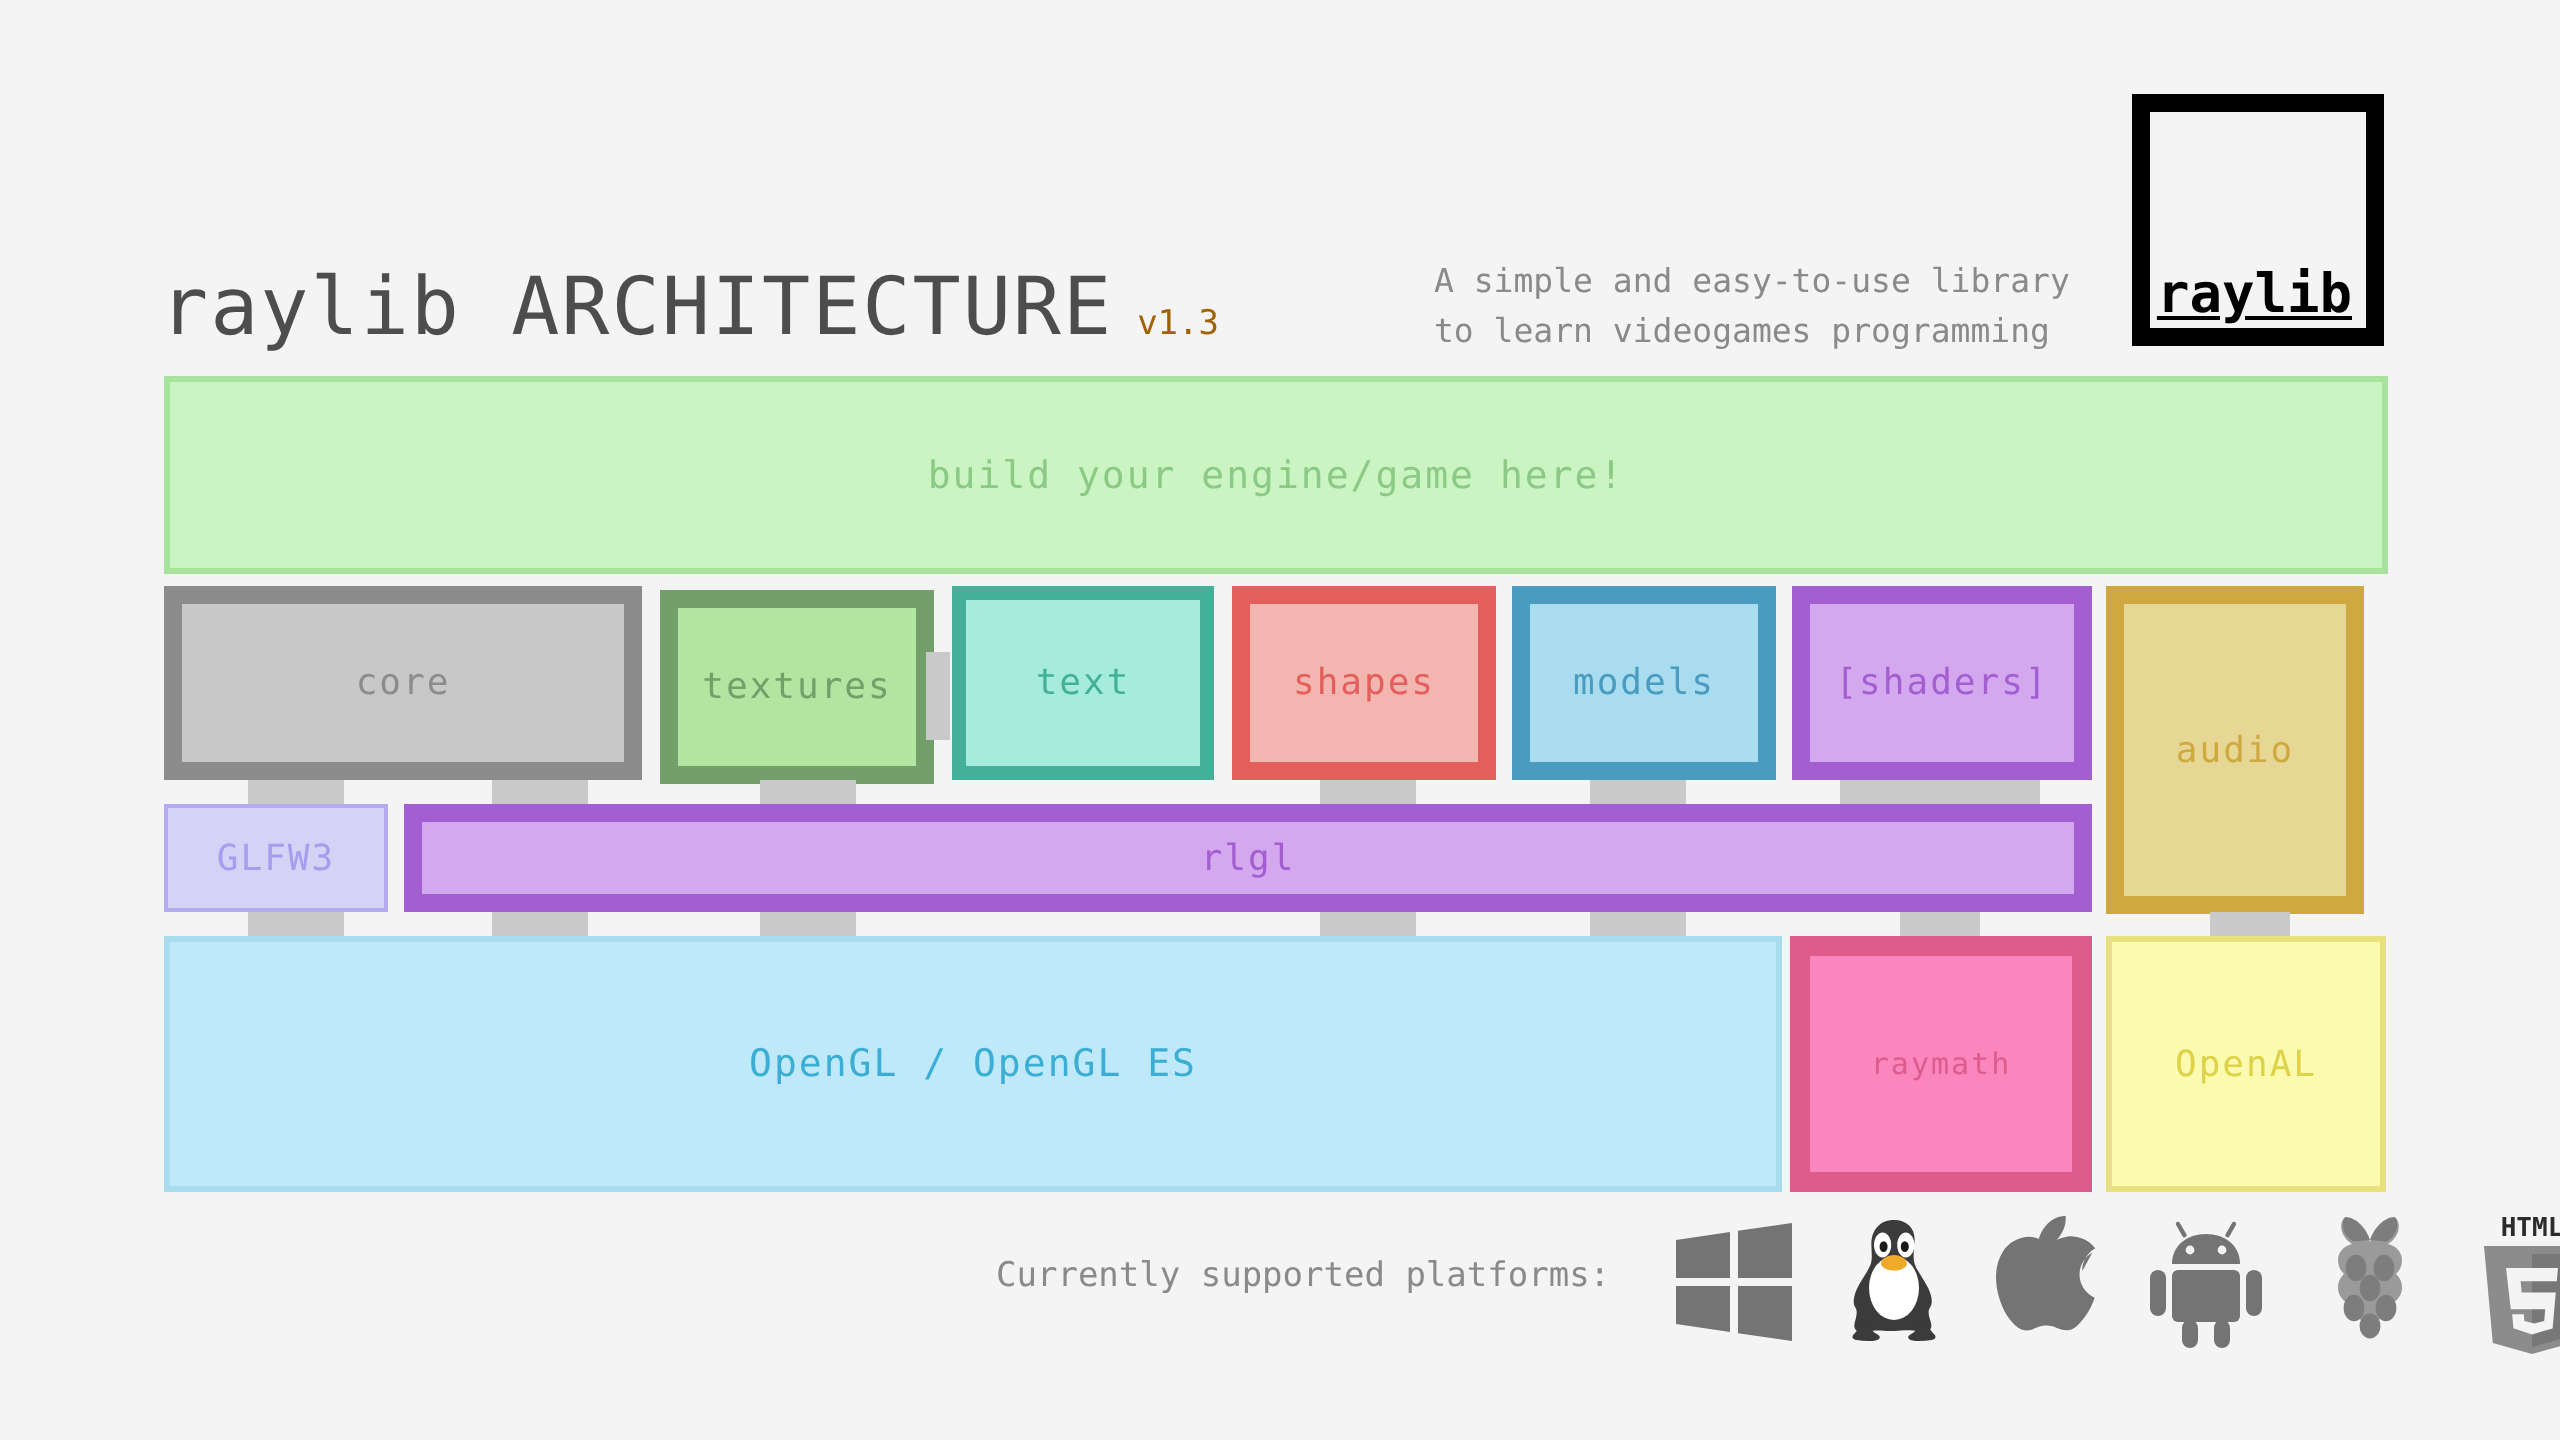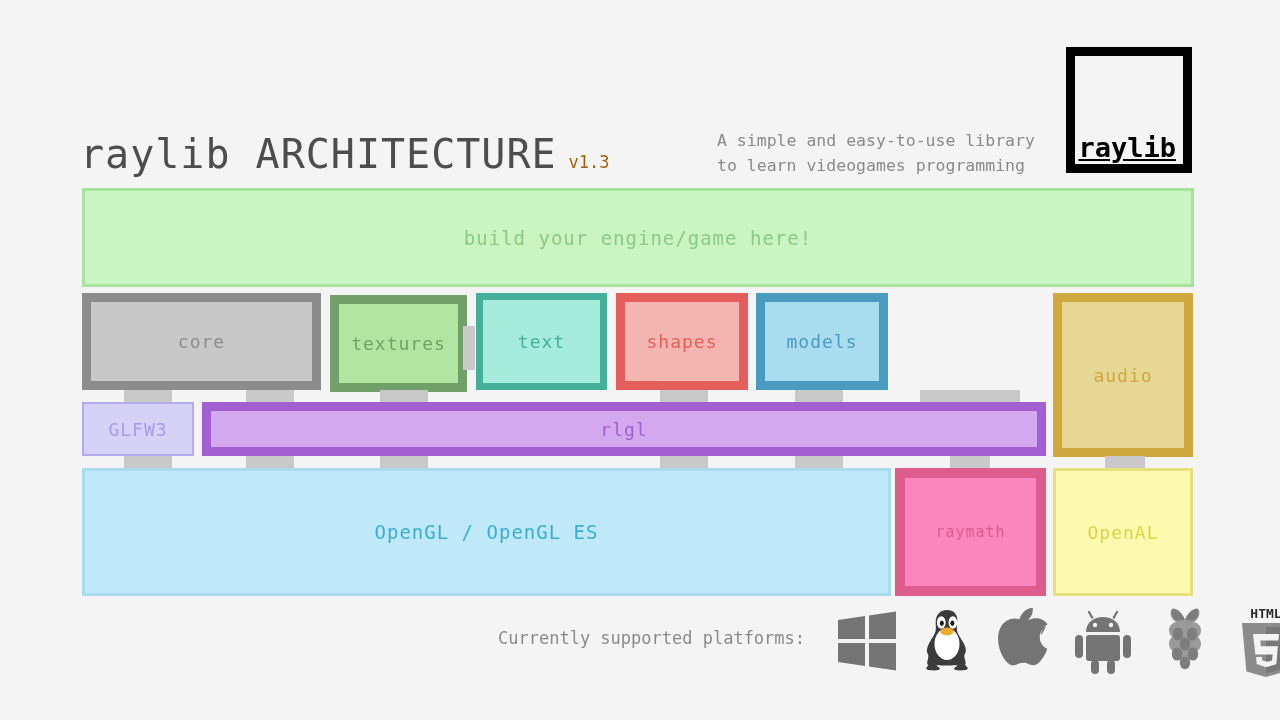--- a/index.html
+++ b/index.html
@@ -90,21 +90,24 @@
     </div>
   <div class="block" id="mod-text" style="left: 476px; top: 293px; width: 131px; height: 97px; background: rgb(165, 236, 220); border: 7px solid rgb(69, 176, 154); color: rgb(69, 176, 154); font-size: 18px;">
       <span class="lbl">text</span>
     </div>
   <div class="block" id="mod-shapes" style="left: 616px; top: 293px; width: 132px; height: 97px; background: rgb(242, 181, 176); border: 9px solid rgb(228, 95, 91); color: rgb(228, 95, 91); font-size: 18px;">
       <span class="lbl">shapes</span>
     </div>
   <div class="block" id="mod-models" style="left: 756px; top: 293px; width: 132px; height: 97px; background: rgb(169, 220, 238); border: 9px solid rgb(74, 155, 192); color: rgb(74, 155, 192); font-size: 18px;">
       <span class="lbl">models</span>
     </div>
-  <div class="block" id="mod-audio" style="left: 1053px; top: 293px; width: 140px; height: 164px; background: rgb(231, 215, 149); border: 9px solid rgb(207, 169, 63); color: rgb(207, 169, 63); font-size: 18px;">
+  <div class="block" id="mod-shaders" style="left: 896px; top: 293px; width: 150px; height: 97px; background: rgb(212, 168, 238); border: 9px solid rgb(163, 94, 209); color: rgb(163, 94, 209); font-size: 18px;">
+      <span class="lbl">[shaders]</span>
+    </div>
+  <div class="block" id="mod-audio" style="left: 1053px; top: 293px; width: 129px; height: 164px; background: rgb(231, 215, 149); border: 9px solid rgb(207, 169, 63); color: rgb(207, 169, 63); font-size: 18px;">
       <span class="lbl">audio</span>
     </div>
 
   <div class="block" id="blk-glfw" style="left: 82px; top: 402px; width: 112px; height: 54px; background: rgb(213, 210, 245); border: 2px solid rgb(179, 170, 240); color: rgb(167, 156, 237); font-size: 18px;">
       <span class="lbl">GLFW3</span>
     </div>
   <div class="block" id="blk-rlgl" style="left: 202px; top: 402px; width: 844px; height: 54px; background: rgb(212, 168, 238); border: 9px solid rgb(163, 94, 209); color: rgb(163, 94, 209); font-size: 18px;">
       <span class="lbl">rlgl</span>
     </div>
 

